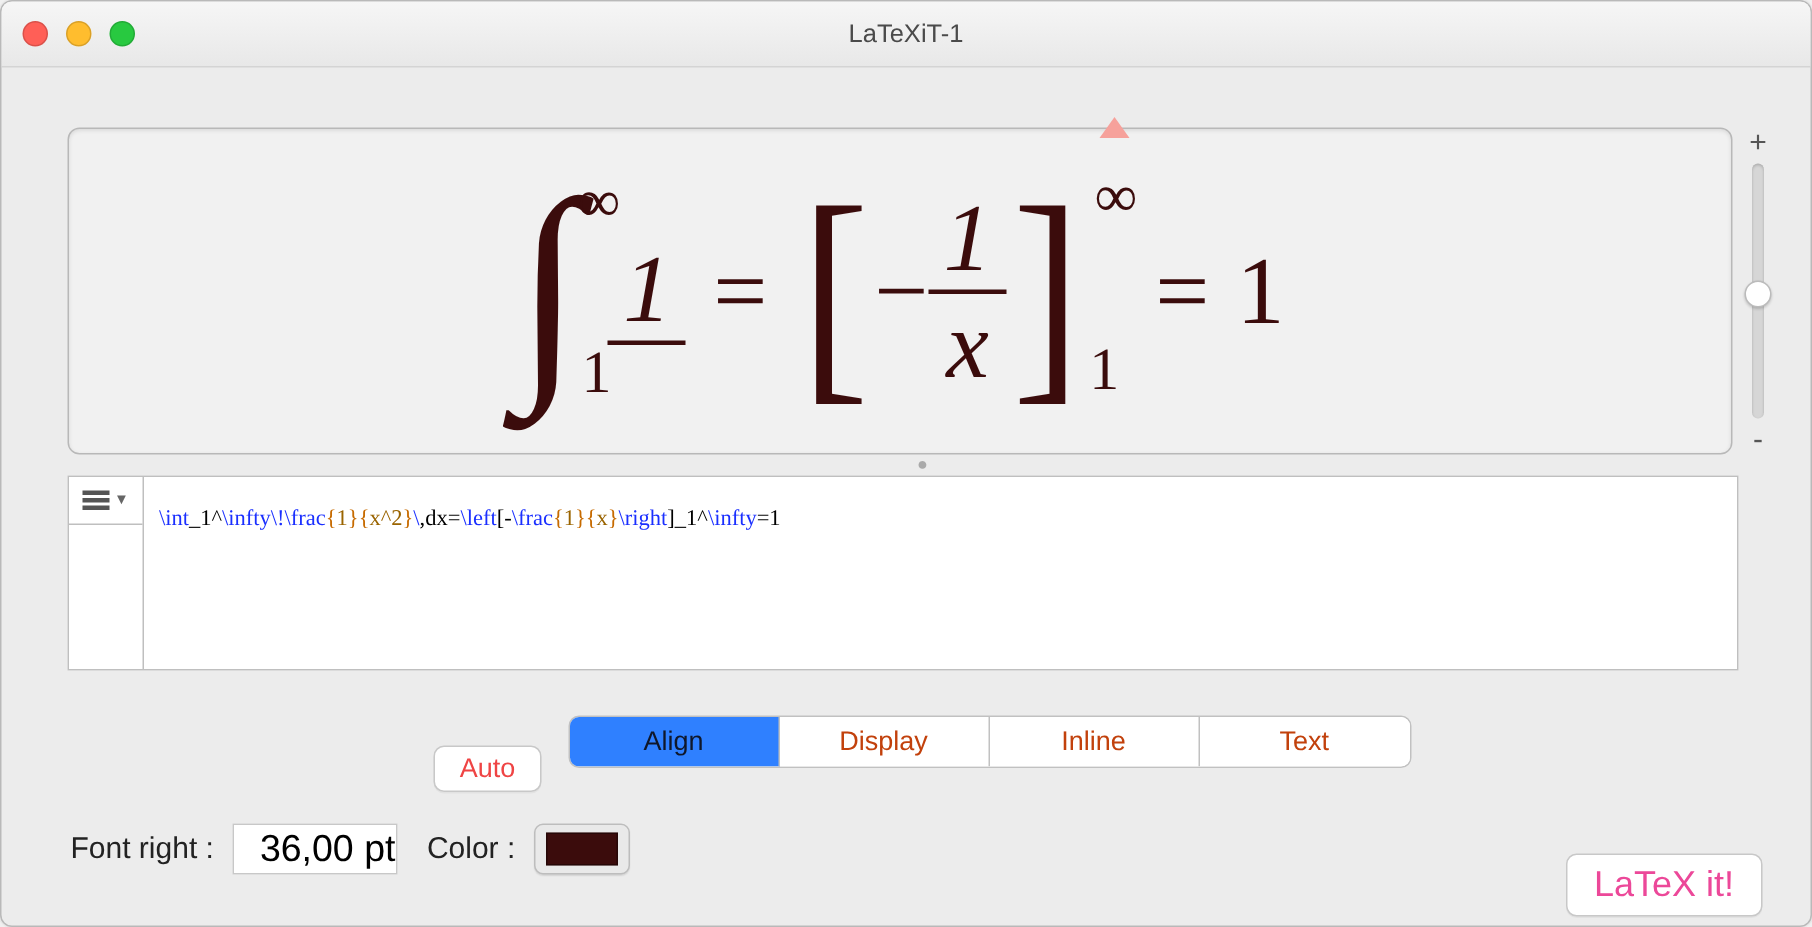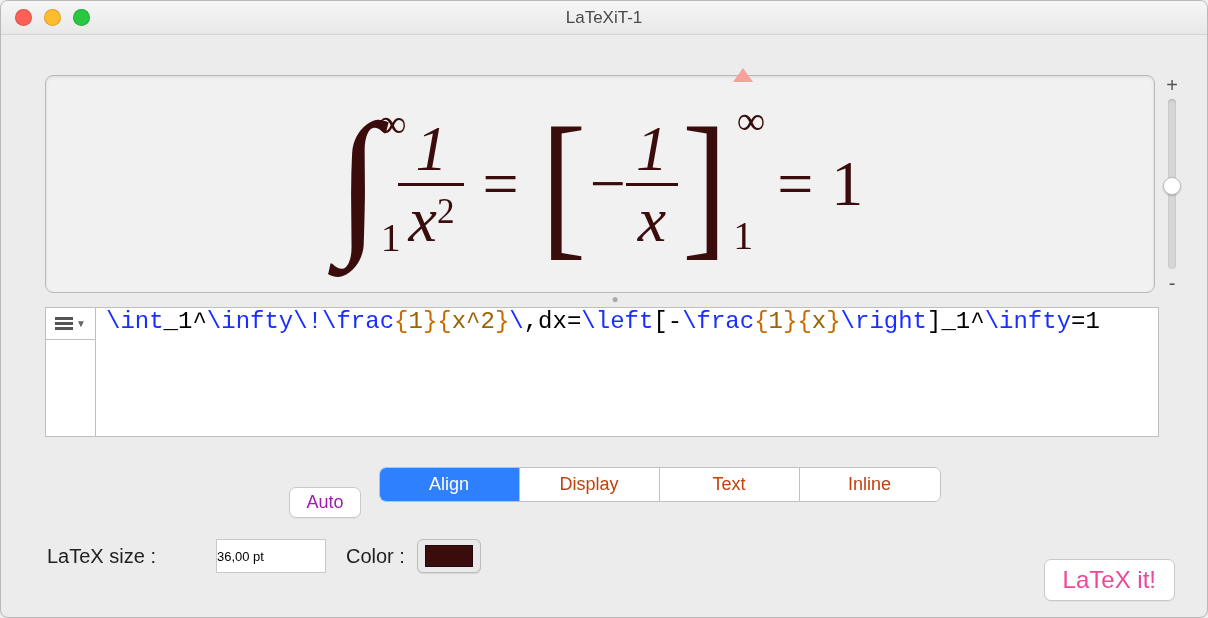--- a/index.html
+++ b/index.html
@@ -18,21 +18,21 @@
     border: 1px solid #b9b9b9;
     border-radius: 8px;
     display: flex;
     flex-direction: column;
     overflow: hidden;
     box-shadow: 0 0 0 1px rgba(0,0,0,0.03);
   }
 
   
   .titlebar {
-    height: 34px;
+    height: 44px;
     background: linear-gradient(#f6f6f6, #e8e8e8);
     border-bottom: 1px solid #d4d4d4;
     display: flex;
     align-items: center;
     position: relative;
     text-decoration: underline;
   }
   .traffic-lights {
     display: flex;
     gap: 12px;
@@ -228,23 +228,23 @@
     background: #555;
     margin: 2px 0;
   }
   .caret {
     font-size: 10px;
     color: #666;
     margin-left: 3px;
   }
   .editor-text {
     flex: 1;
-    padding: 0 10px;
-    font-family: Liberation Mono, monospace;
-    font-size: 24px;
+    padding: 14px 10px;
+    font-family: Liberation Serif, serif;
+    font-size: 15px;
     line-height: 28px;
     white-space: pre;
     color: #000;
   }
   .tok-cmd { color: #1a2fff; }
   .tok-brace { color: #c76b00; }
   .tok-content { color: #9a6400; }
   .tok-plain { color: #000; }
 
   
@@ -254,21 +254,21 @@
     justify-content: center;
     gap: 18px;
     margin-top: 14px;
   }
   .auto-btn {
     background: #fff;
     border: 1px solid #c8c8c8;
     border-radius: 7px;
     padding: 4px 16px;
     font-size: 18px;
-    color: #a21caf;
+    color: #ef4444;
     box-shadow: 0 1px 0 rgba(0,0,0,0.04);
     font-family: inherit;
     margin-top: 36px;
   }
   .seg {
     display: flex;
     border: 1px solid #c1c1c1;
     border-radius: 7px;
     overflow: hidden;
     background: #fff;
@@ -279,41 +279,40 @@
     border-right: 1px solid #c1c1c1;
     padding: 6px 0;
     width: 140px;
     font-size: 18px;
     color: #c2410c;
     font-family: inherit;
   }
   .seg button:last-child { border-right: none; }
   .seg button.selected {
     background: #2f80ff;
-    color: #ffffff;
+    color: #0f172a;
   }
 
   
   .bottom {
     display: flex;
     align-items: center;
     height: 76px;
     padding: 0 10px 0 2px;
     gap: 12px;
   }
   .lbl { font-size: 20px; color: #222; }
   .fontsize-input {
     width: 110px;
     height: 34px;
     background: #fff;
     border: 1px solid #c8c8c8;
-    font-size: 13px;
-    text-align: left;
+    font-size: 25px;
+    text-align: right;
     font-family: inherit;
-    margin-left: 48px;
   }
   .color-well {
     width: 64px;
     height: 34px;
     background: #e9e9e9;
     border: 1px solid #bdbdbd;
     border-radius: 6px;
     display: flex;
     align-items: center;
     justify-content: center;
@@ -359,23 +358,20 @@
         <div class="preview-marker"></div>
         <div class="eq">
           <span class="intwrap">
             <span class="int">∫</span>
             <span class="intlim-top">∞</span>
             <span class="intlim-bot">1</span>
           </span>
           <span class="frac">
             <span class="num">1</span>
             <span class="bar"></span>
-            <span class="den">
-              <span>x</span><span class="sup">2</span>
-            </span>
           </span>
           <span class="eqsign">=</span>
           <span class="brackwrap">
             <span class="brack">[</span>
             <span class="eqsign">−</span>
             <span class="frac">
               <span class="num">1</span>
               <span class="bar"></span>
               <span class="den">x</span>
             </span>
@@ -410,27 +406,27 @@
         </div>
       </div>
       <div class="editor-text" id="editor-text"><span class="tok-cmd">\int</span><span class="tok-plain">_1^</span><span class="tok-cmd">\infty\!\frac</span><span class="tok-brace">{</span><span class="tok-content">1</span><span class="tok-brace">}{</span><span class="tok-content">x^2</span><span class="tok-brace">}</span><span class="tok-cmd">\</span><span class="tok-plain">,dx=</span><span class="tok-cmd">\left</span><span class="tok-plain">[-</span><span class="tok-cmd">\frac</span><span class="tok-brace">{</span><span class="tok-content">1</span><span class="tok-brace">}{</span><span class="tok-content">x</span><span class="tok-brace">}</span><span class="tok-cmd">\right</span><span class="tok-plain">]_1^</span><span class="tok-cmd">\infty</span><span class="tok-plain">=1</span></div>
     </div>
 
     <div class="mode-row">
       <button class="auto-btn">Auto</button>
       <div class="seg" id="seg">
           <button class="selected">Align</button>
           <button>Display</button>
+          <button>Inline</button>
           <button>Text</button>
-          <button>Inline</button>
         </div>
     </div>
 
     <div class="bottom">
-      <span class="lbl">LaTeX size :</span>
+      <span class="lbl">Font right :</span>
       <input class="fontsize-input" value="36,00 pt" style="">
       <span class="lbl" style="margin-left:8px">Color :</span>
       <div class="color-well">
         <div class="color-swatch" id="swatch" style="--swatch: #3b0c0c;"></div>
       </div>
       <div class="spacer"></div>
       <button class="latexit-btn">LaTeX it!</button>
     </div>
 
   </div>

